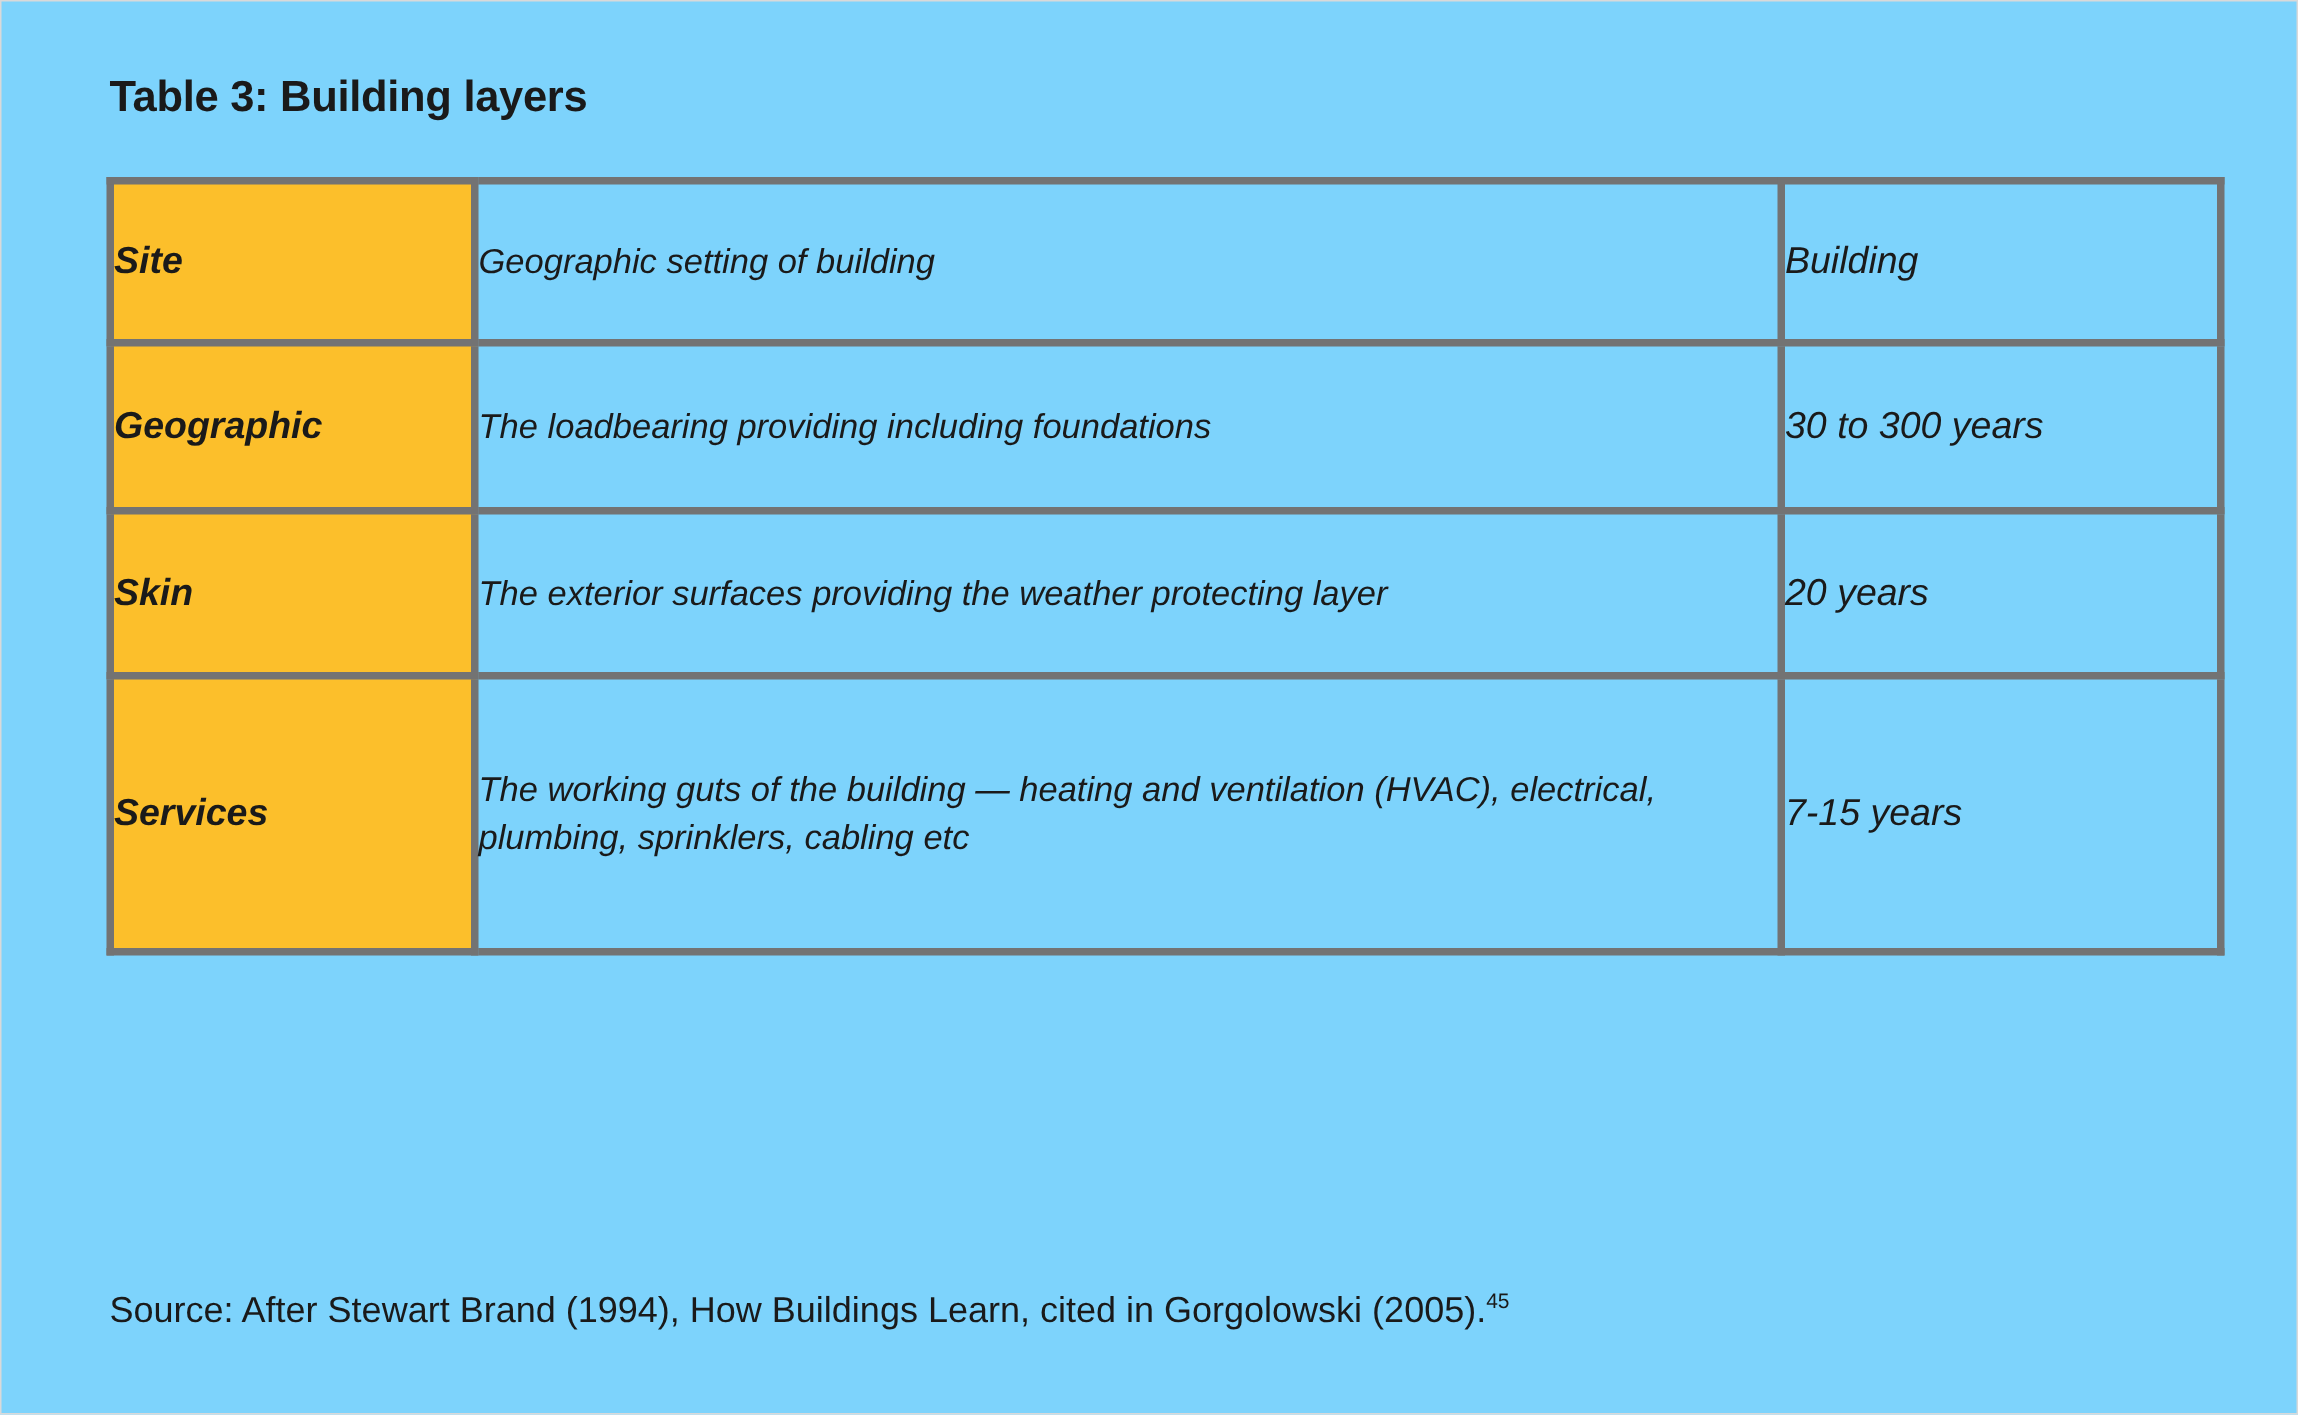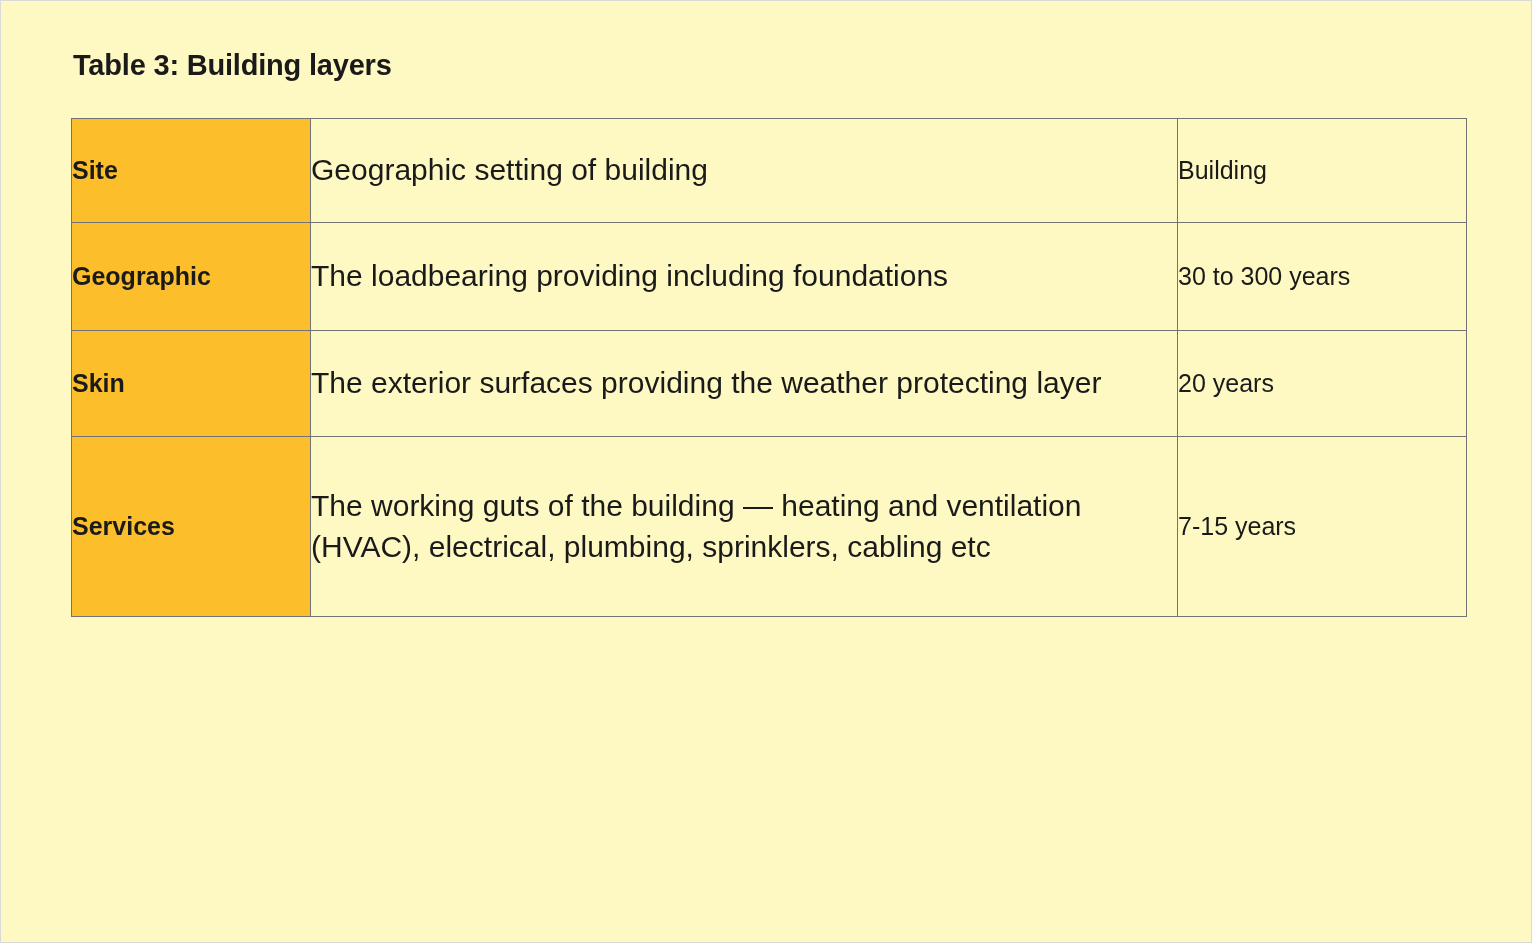--- a/index.html
+++ b/index.html
@@ -15,21 +15,21 @@
     position: relative;
     overflow: hidden;
   }
   .page {
     position: absolute;
     left: 0; top: 0;
     width: 1532px;
     height: 943px;
     box-sizing: border-box;
     border: 1px solid #d9d9d9;
-    background: #fef9c3;
+    background: #7dd3fc;
   }
   .title {
     position: absolute;
     left: 72px;
     top: 48px;
     font-size: 29px;
     font-weight: bold;
     letter-spacing: -0.2px;
     color: #1a1a1a;
   }
@@ -38,37 +38,38 @@
     left: 70px;
     top: 117px;
     width: 1392px;
   }
   table.layers {
     border-collapse: collapse;
     width: 100%;
     table-layout: fixed;
   }
   table.layers td {
-    border: 1px solid #737373;
+    border: 5px solid #737373;
     vertical-align: middle;
     padding: 0;
+    font-style: italic;
   }
   td.layer-name {
     width: 238px;
     background: #fcbf2b;
     font-weight: bold;
     font-size: 25px;
     color: #1a1a1a;
     padding: 0 0 0 26px;
     border-left: 1px solid #fcbf2b;
     border-right: 1px solid #ffffff;
   }
   td.layer-desc {
     width: 866px;
-    font-size: 30px;
+    font-size: 23px;
     line-height: 1.35;
     padding: 14px 22px 14px 26px;
     color: #1a1a1a;
   }
   td.layer-life {
     width: 288px;
     font-size: 25px;
     padding: 14px 20px 14px 24px;
     color: #1a1a1a;
   }
@@ -117,14 +118,17 @@
         </tr>
         <tr class="r-services">
           <td class="layer-name">Services</td>
           <td class="layer-desc">The working guts of the building — heating and ventilation (HVAC), electrical, plumbing, sprinklers, cabling etc</td>
           <td class="layer-life">7-15 years</td>
         </tr>
       </tbody>
     </table>
   </div>
 
+  <div class="source">
+    <span>Source: After Stewart Brand (1994), How Buildings Learn, cited in Gorgolowski (2005).</span><sup>45</sup>
+  </div>
 
 </div>
 
 </body></html>

